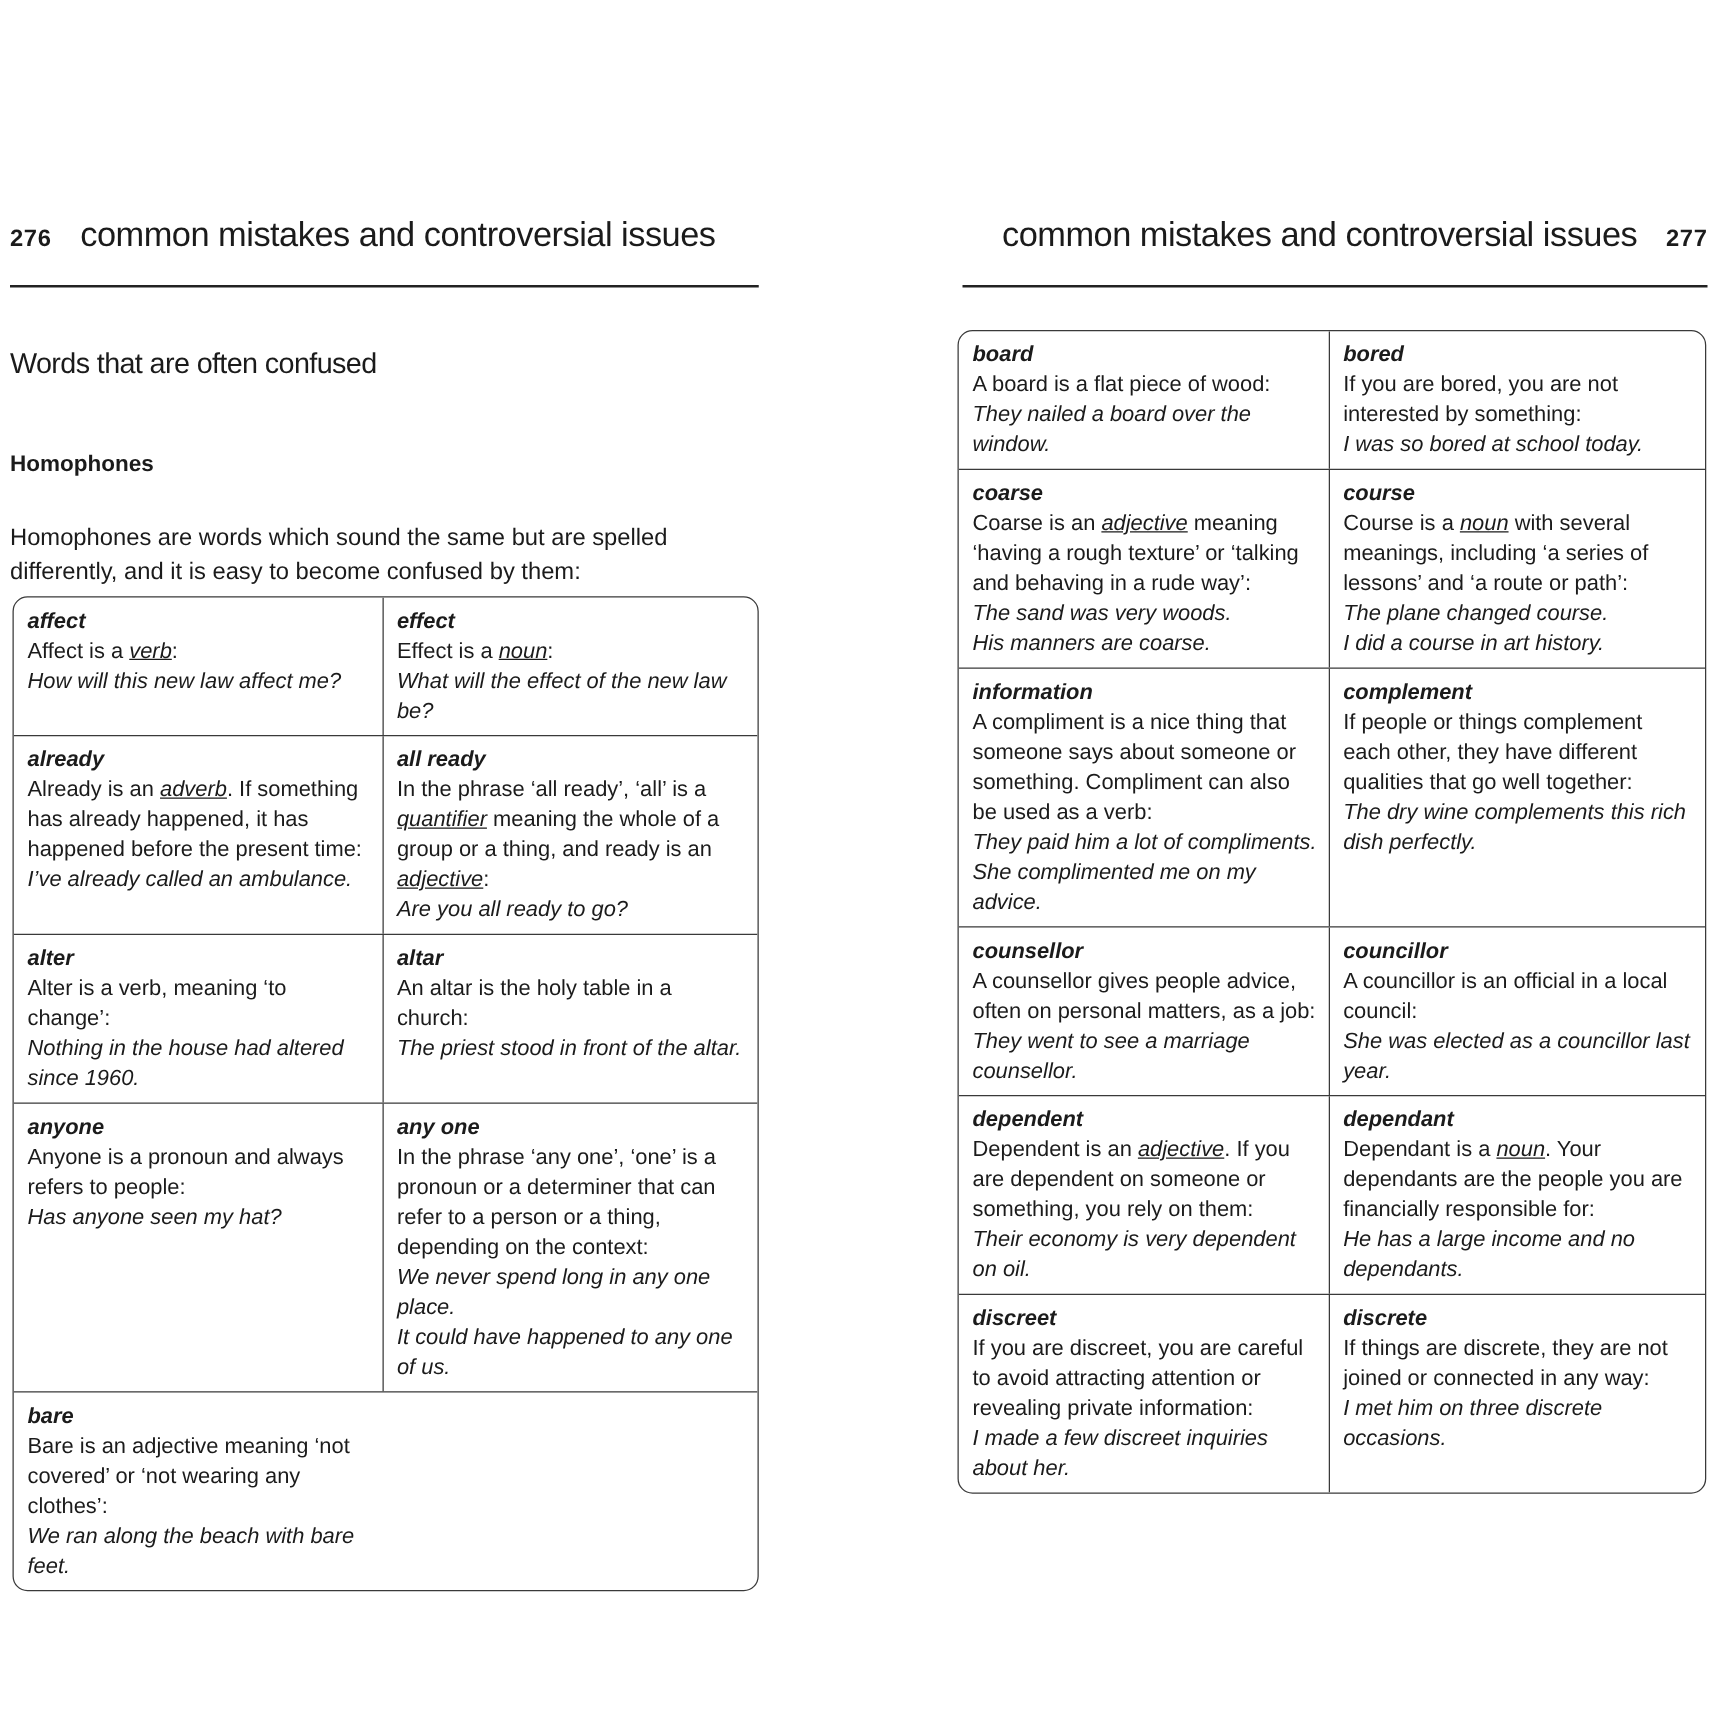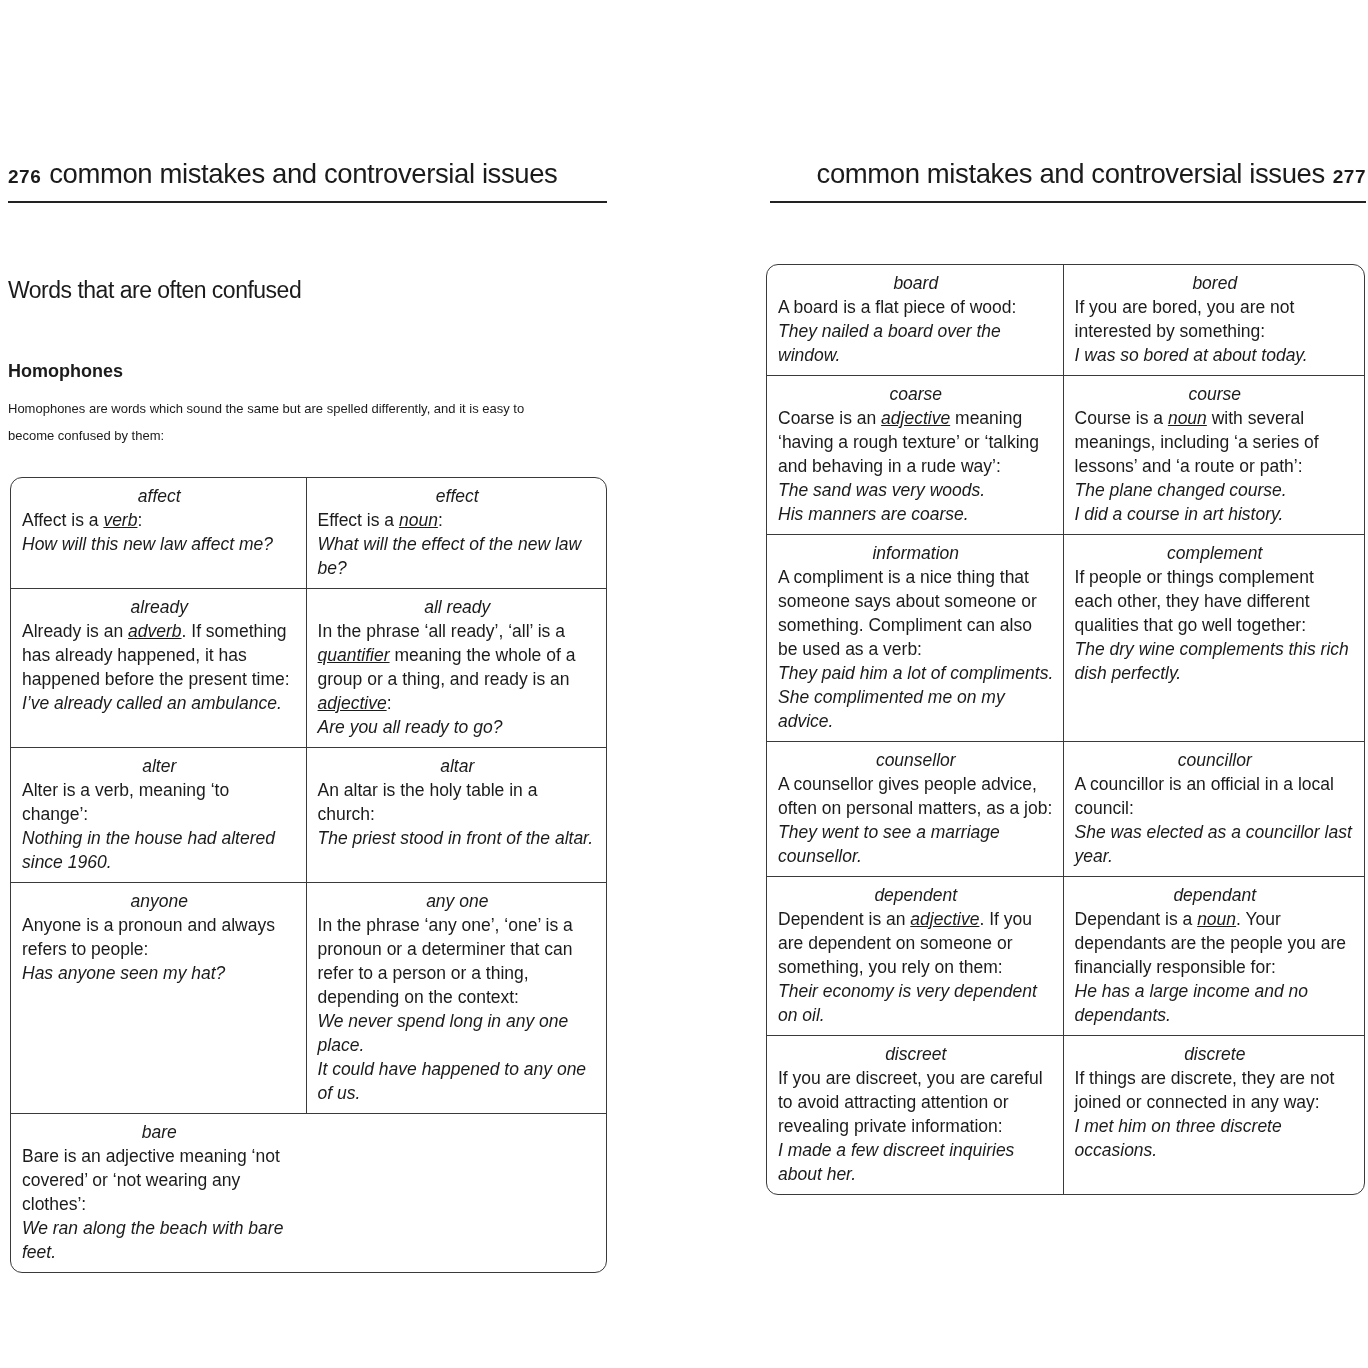--- a/index.html
+++ b/index.html
@@ -3,51 +3,51 @@
 <meta charset="utf-8">
 <style>
   html,body{margin:0;padding:0;}
   body{
     width:1368px;height:1368px;position:relative;background:#ffffff;
     font-family:"Liberation Sans",sans-serif;color:#1b1b1b;
     -webkit-font-smoothing:antialiased;
   }
   
   .running-head{
-    position:absolute;top:158px;display:flex;align-items:baseline;gap:8px;
-    border-bottom:2px solid #222;padding-bottom:11px;
+    position:absolute;top:172px;display:flex;align-items:baseline;gap:23px;
+    border-bottom:2px solid #222;padding-bottom:24px;
   }
   .running-head.left{left:8px;width:599px;}
   .running-head.right{left:770px;width:596px;justify-content:flex-end;}
   .folio{font-weight:bold;font-size:19px;letter-spacing:.5px;}
   .rh-text{font-size:27.5px;letter-spacing:-0.4px;}
   
   .page-title{
     position:absolute;left:8px;top:262px;font-size:23px;font-weight:normal;
     letter-spacing:-0.5px;
   }
   .sub-heading{
     position:absolute;left:8px;top:346px;font-size:18px;font-weight:bold;
   }
   .intro{
-    position:absolute;left:8px;top:382px;width:548px;
-    font-size:13px;line-height:27px;
+    position:absolute;left:8px;top:398px;width:548px;
+    font-size:19px;line-height:27px;
   }
   
   .confusion-table{
     position:absolute;border:1.5px solid #3a3a3a;border-radius:12px;
     overflow:hidden;background:#fff;
   }
   .confusion-table.left{left:10px;top:477px;width:595px;}
   .confusion-table.right{left:766px;top:264px;width:597px;}
   .t-row{display:grid;grid-template-columns:1fr 1.02fr;}
   .t-row + .t-row{border-top:1.5px solid #3a3a3a;}
   .t-cell{padding:6px 9px 8px 11px;font-size:17.5px;line-height:24px;}
   .t-cell + .t-cell{border-left:1.5px solid #3a3a3a;}
-  .hw{font-weight:normal;font-style:italic;text-align:center;}
+  .hw{font-weight:bold;font-style:italic;}
   .t-cell p{margin:0;}
   .ex{font-style:italic;}
   .it{font-style:italic;text-decoration:underline;}
 </style>
 </head>
 <body>
 
 <div class="running-head left">
   <span class="folio">276</span>
   <span class="rh-text">common mistakes and controversial issues</span>
@@ -123,21 +123,21 @@
 <div class="confusion-table right" id="table-right">
     <div class="t-row">
       <div class="t-cell">
         <div class="hw">board</div>
         <p class="desc"><span>A board is a flat piece of wood:</span></p>
         <p class="ex"><span>They nailed a board over the window.</span></p>
       </div>
       <div class="t-cell">
         <div class="hw">bored</div>
         <p class="desc"><span>If you are bored, you are not interested by something:</span></p>
-        <p class="ex"><span>I was so bored at about today.</span></p>
+        <p class="ex"><span>I was so bored at school today.</span></p>
       </div>
     </div>
     <div class="t-row">
       <div class="t-cell">
         <div class="hw">coarse</div>
         <p class="desc"><span>Coarse is an </span><span class="it">adjective</span><span> meaning ‘having a rough texture’ or ‘talking and behaving in a rude way’:</span></p>
         <p class="ex"><span>The sand was very woods.</span></p>
         <p class="ex"><span>His manners are coarse.</span></p>
       </div>
       <div class="t-cell">

